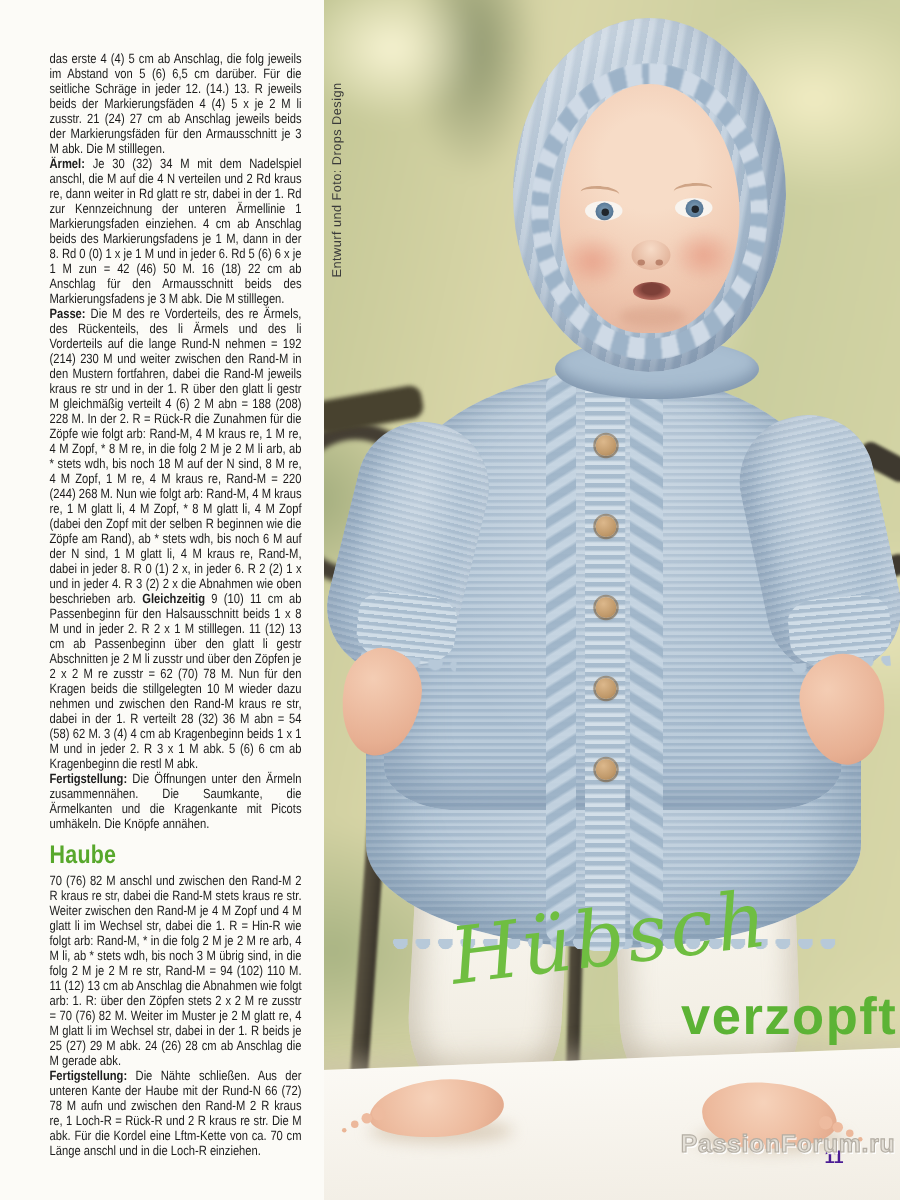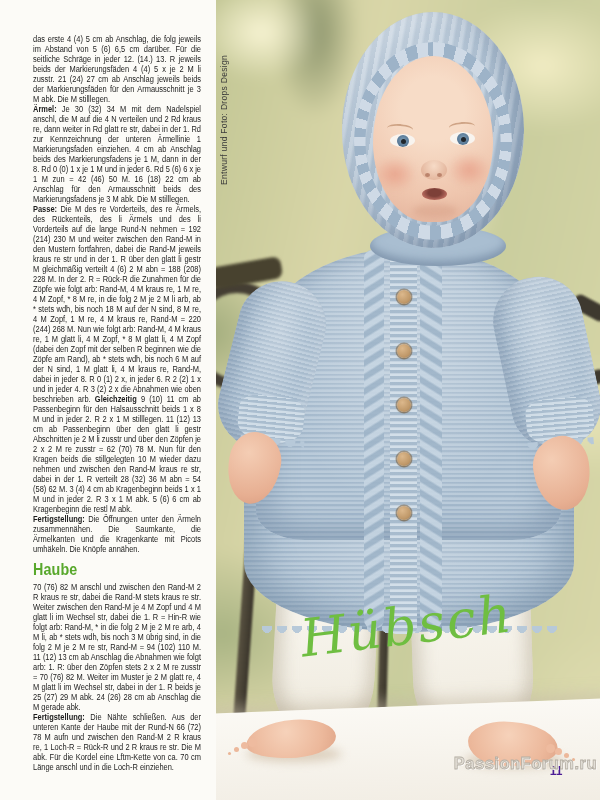--- a/index.html
+++ b/index.html
@@ -225,16 +225,17 @@
           <div class="iris"></div>
         </div>
       <div class="nose"></div>
       <div class="mouth"></div>
       <div class="chin-sh"></div>
     </div>
   </div>
 
   <div class="credit">Entwurf und Foto: Drops Design</div>
   <div class="cap-script">Hübsch</div>
+  <div class="cap-sans">verzopft</div>
 </div>
 
 <div class="pageno">11</div>
 <div class="watermark">PassionForum.ru</div>
 
 </body></html>

